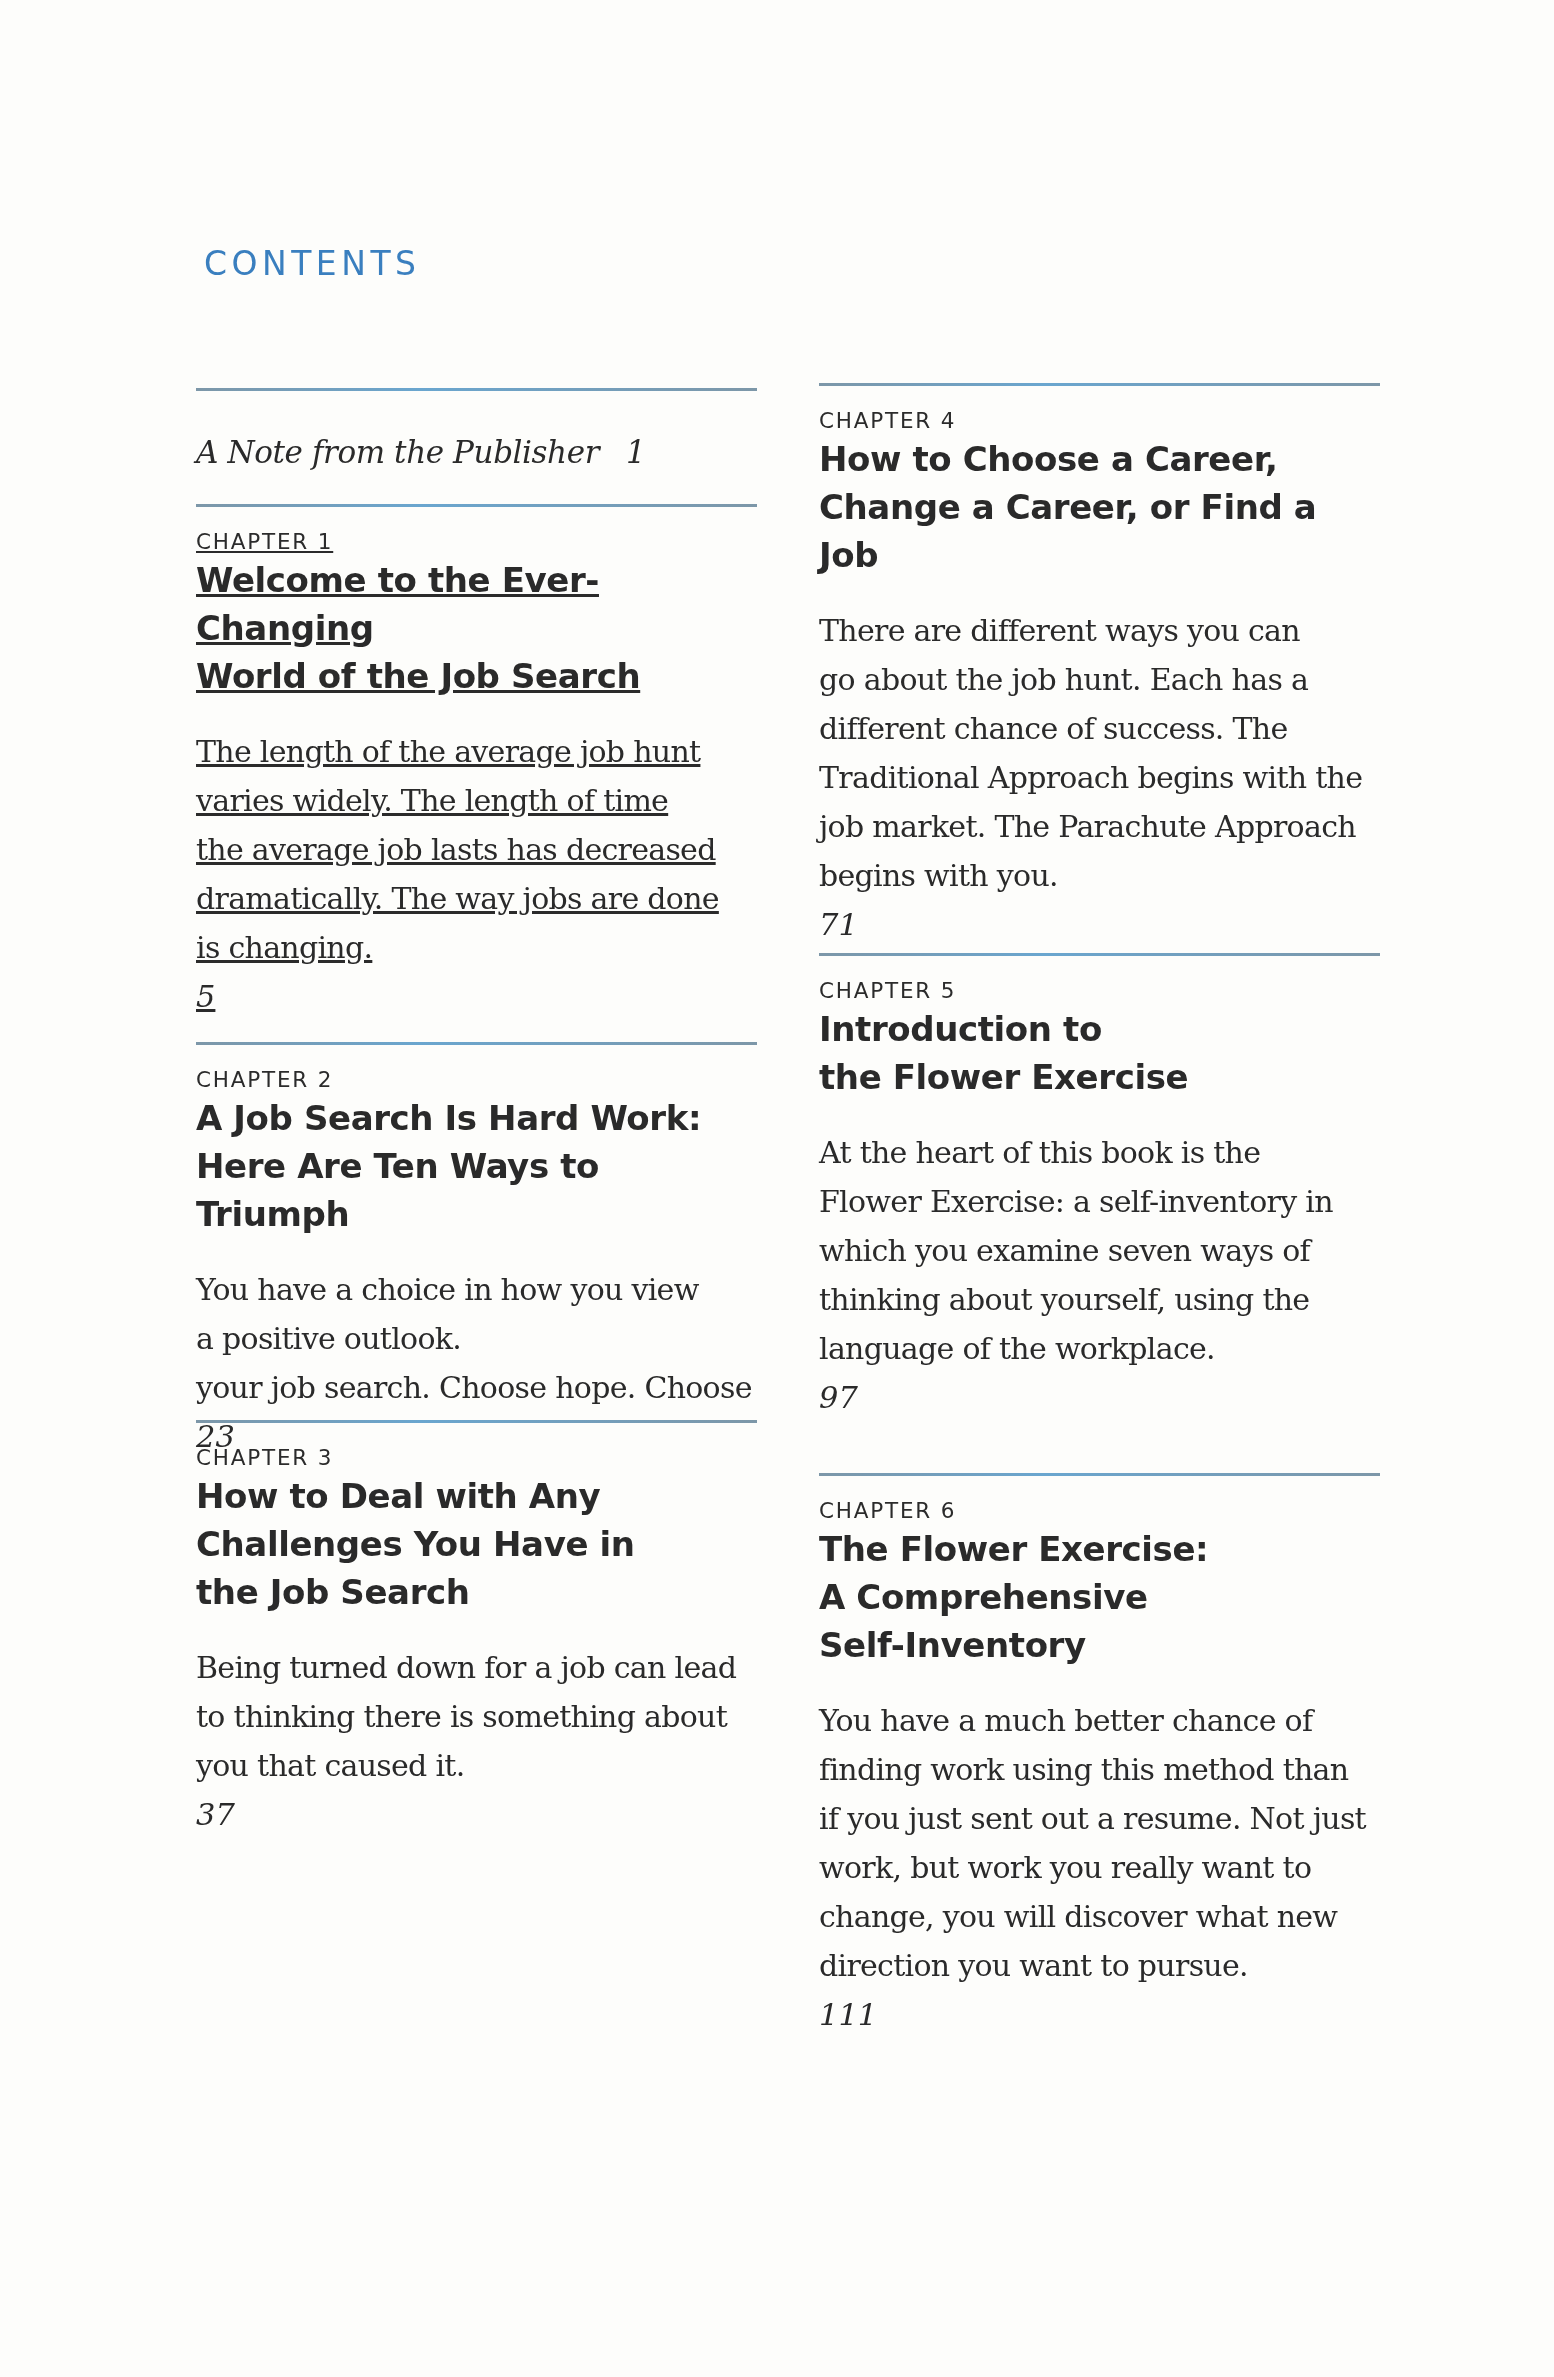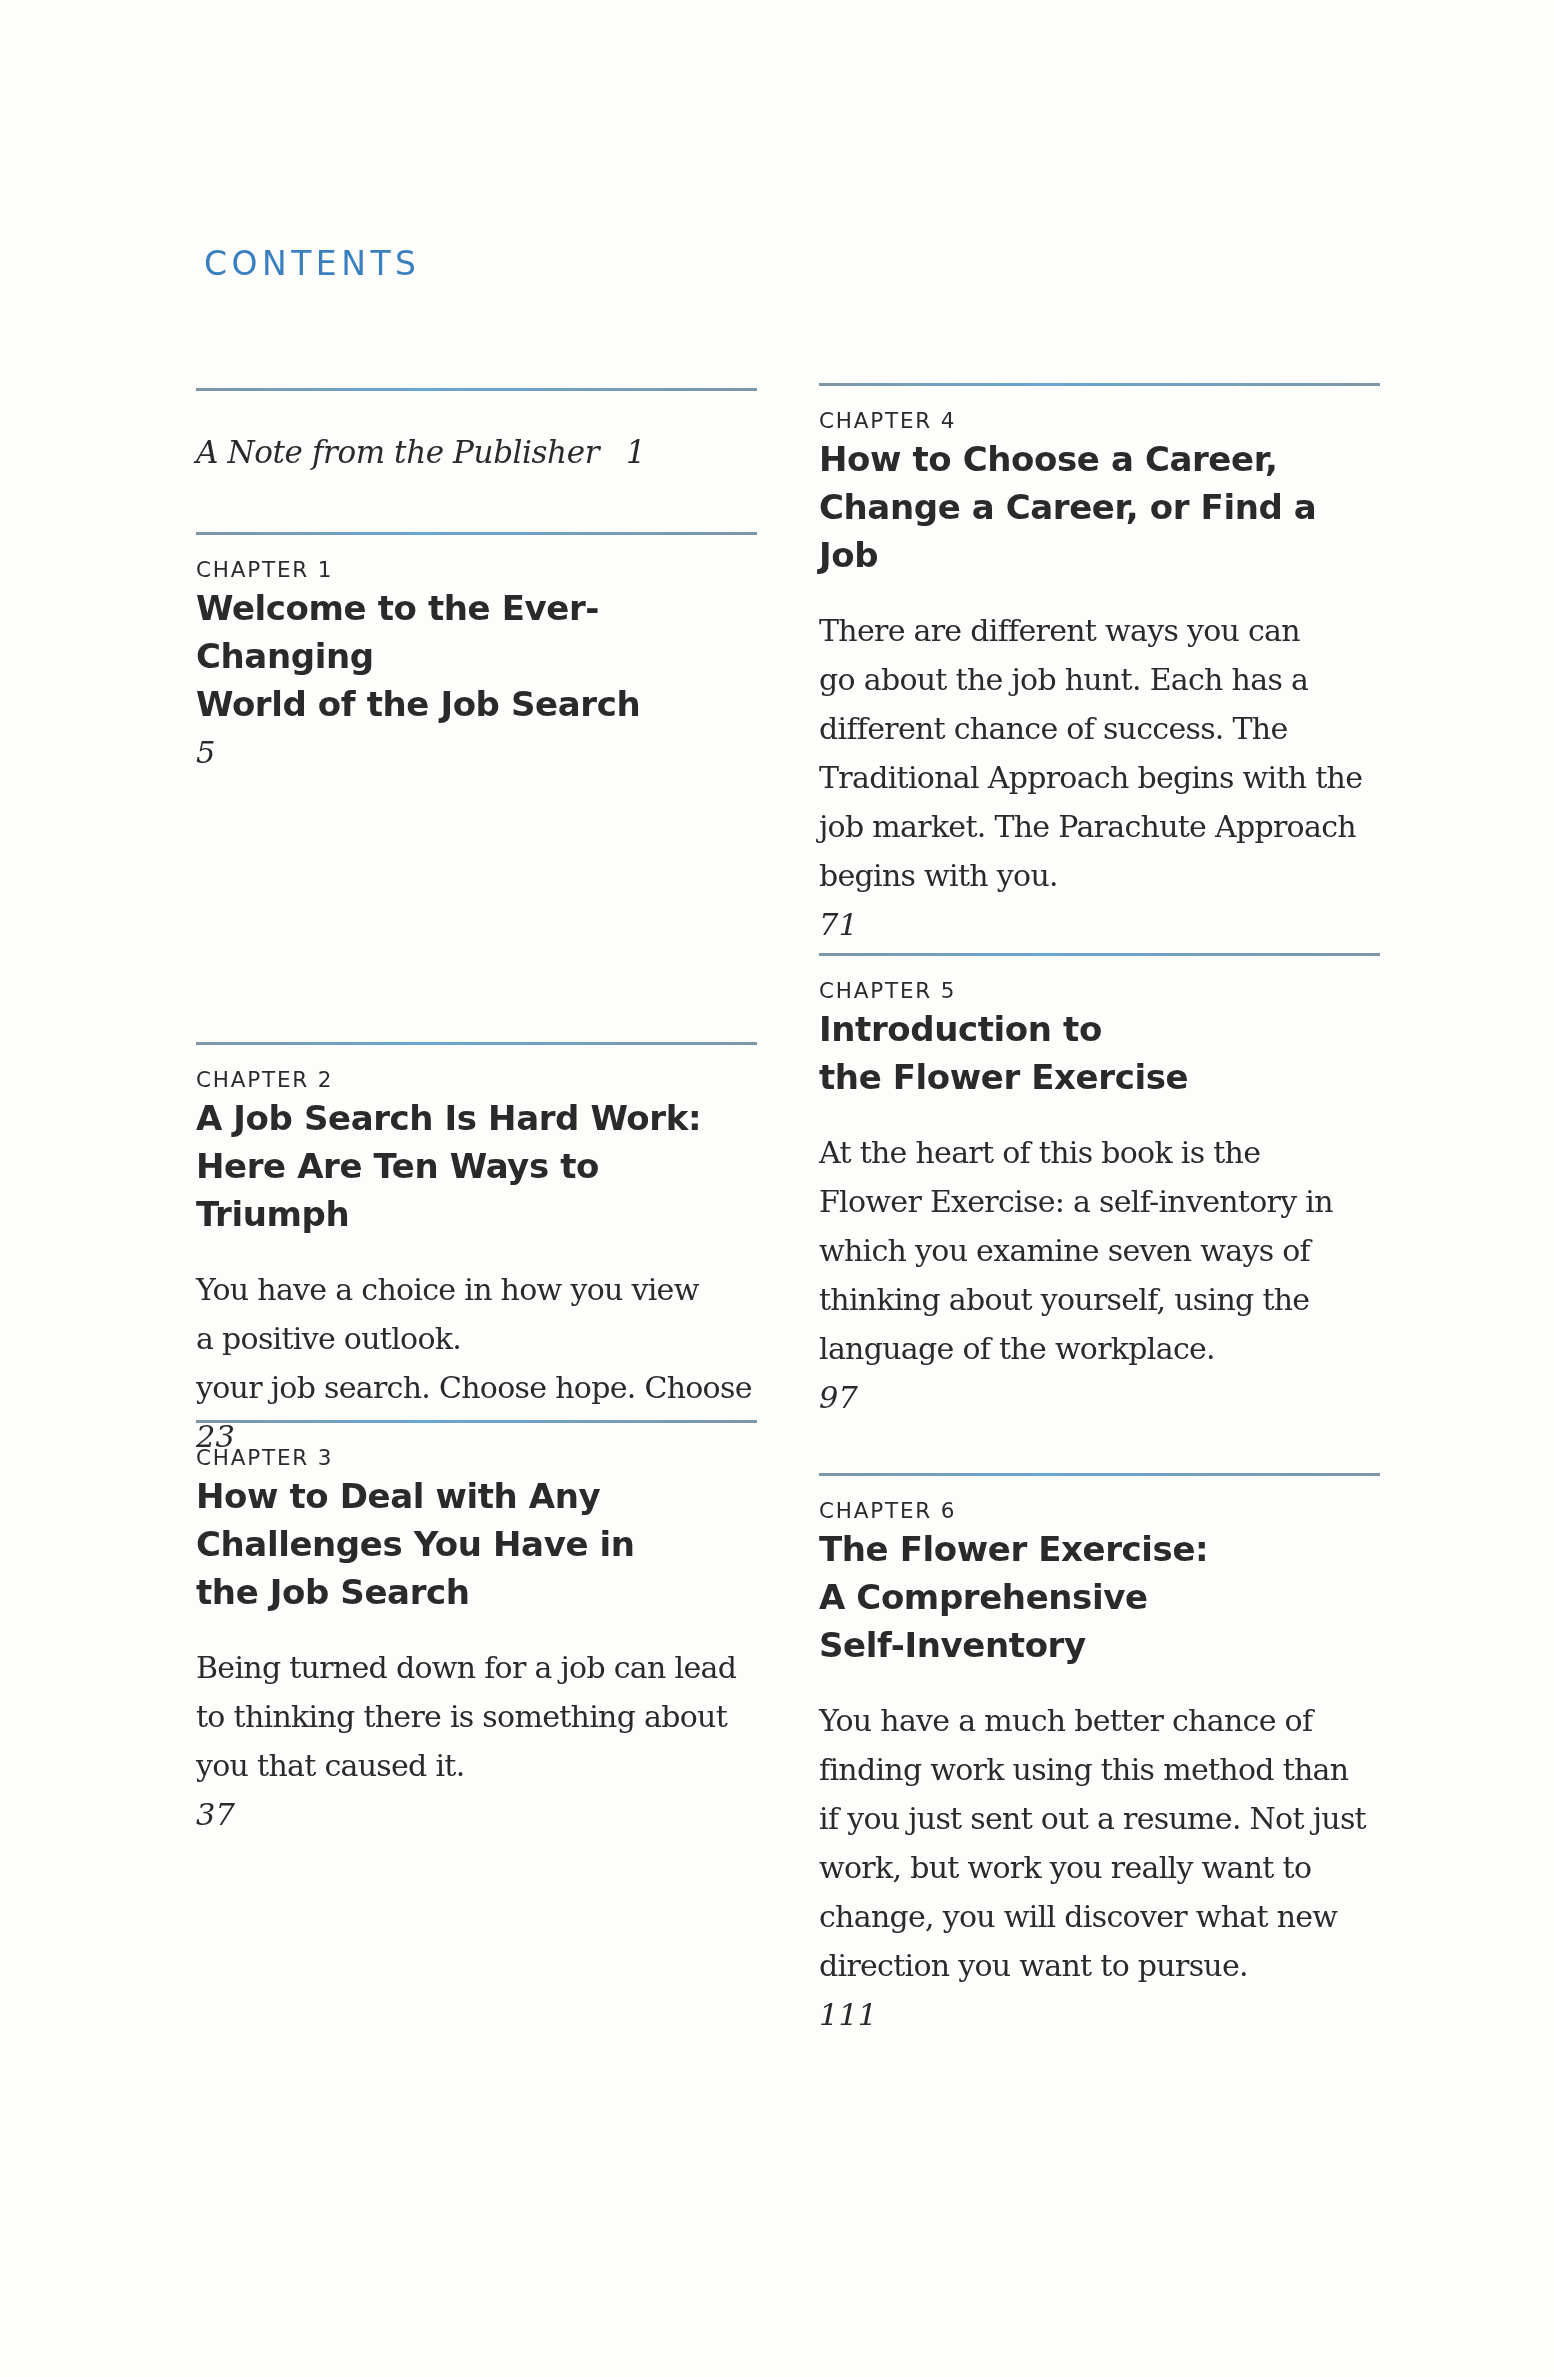--- a/index.html
+++ b/index.html
@@ -21,26 +21,33 @@
 <body>
 
 <div class="contents-title">CONTENTS</div>
 
 <div class="col col-left">
   <div class="entry" style="top:388px;">
     <div class="rule"></div>
     <div class="note"><span>A Note from the Publisher</span><span class="pg">1</span></div>
   </div>
 
-  <div class="entry" style="top:532px;">
+  <div class="entry" style="top:504px;text-decoration:underline;">
     <div class="rule"></div>
     <div class="label">CHAPTER 1</div>
     <div class="title">
       <div>Welcome to the Ever-Changing</div>
       <div>World of the Job Search</div>
+    </div>
+    <div class="desc">
+      <div>The length of the average job hunt</div>
+      <div>varies widely. The length of time</div>
+      <div>the average job lasts has decreased</div>
+      <div>dramatically. The way jobs are done</div>
+      <div>is changing.</div>
     </div>
     <div class="page">5</div>
   </div>
 
   <div class="entry" style="top:1042px;">
     <div class="rule"></div>
     <div class="label">CHAPTER 2</div>
     <div class="title">
       <div>A Job Search Is Hard Work:</div>
       <div>Here Are Ten Ways to Triumph</div>

